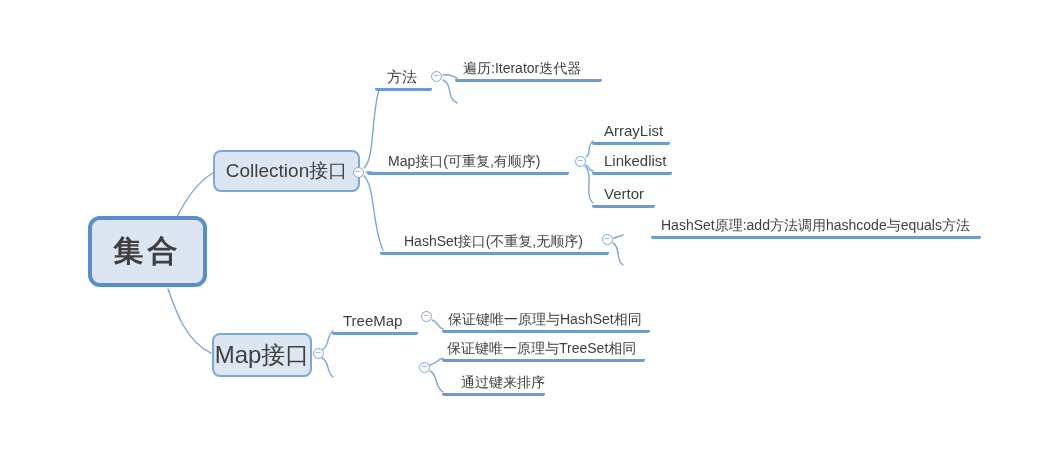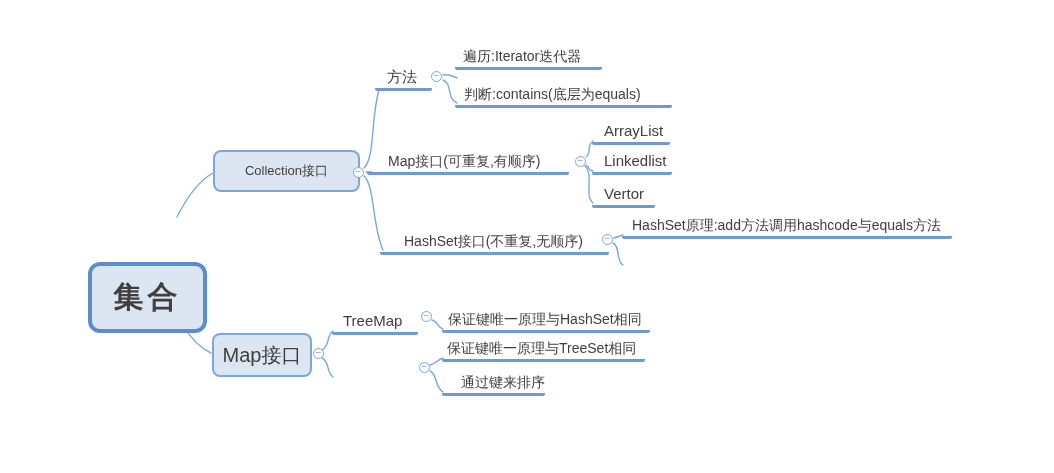--- a/index.html
+++ b/index.html
@@ -18,21 +18,21 @@
   .wires{position:absolute;left:0;top:0;width:1054px;height:473px;}
   .wires path{fill:none;stroke:var(--curve);stroke-width:1.4;stroke-linecap:round;}
   .box{
     position:absolute;box-sizing:border-box;background:var(--fill);
     border:2px solid var(--edge);border-radius:8px;
     display:flex;align-items:center;justify-content:center;
     color:var(--text);white-space:nowrap;z-index:2;
   }
   .box.root{
     border:4px solid var(--root-edge);border-radius:12px;
-    font-size:30px;font-weight:bold;letter-spacing:4px;margin-top:46px;
+    font-size:30px;font-weight:bold;letter-spacing:4px;
   }
   .topic{
     position:absolute;box-sizing:content-box;height:21px;line-height:20px;
     border-bottom:3px solid var(--bar);border-radius:2px;
     font-size:14px;white-space:nowrap;color:var(--text);z-index:1;
   }
   .fs15{font-size:15px;}
   .collapse{
     position:absolute;box-sizing:border-box;width:11px;height:11px;
     border:1px solid var(--curve);border-radius:50%;background:#FDFDFE;
@@ -62,55 +62,52 @@
     <path d="M 322,358 C 330,362 326,372 333,377"></path>
     <path d="M 432,320 C 439,322 436,326 443,329"></path>
     <path d="M 430,365 C 437,363 437,360 443,358"></path>
     <path d="M 430,371 C 438,374 434,387 443,392"></path>
   </svg>
 
   <div class="box root" style="left:88px;top:216px;width:119px;height:71px;">
     <span>集合</span>
   </div>
 
-  <div class="box" style="left:213px;top:150px;width:147px;height:42px;font-size:13px;">
+  <div class="box" style="left:213px;top:150px;width:147px;height:42px;font-size:19px;">
     <span>Collection接口</span>
   </div>
 
-  <div class="box" style="left:212px;top:333px;width:100px;height:44px;font-size:20px;">
+  <div class="box" style="left:212px;top:333px;width:100px;height:44px;font-size:24px;">
     <span>Map接口</span>
   </div>
 
   <div class="topic fs15" style="left:375px;top:67px;width:45px;padding-left:12px;">
     <span>方法</span>
   </div>
-  <div class="topic" style="left:455px;top:46px;width:139px;padding-left:8px;">
+  <div class="topic" style="left:455px;top:58px;width:139px;padding-left:8px;">
     <span>遍历:Iterator迭代器</span>
-  </div>
-  <div class="topic" style="left:455px;top:84px;width:208px;padding-left:9px;">
-    <span>判断:contains(底层为equals)</span>
   </div>
 
   <div class="topic" style="left:367px;top:151px;width:181px;padding-left:21px;">
     <span>Map接口(可重复,有顺序)</span>
   </div>
   <div class="topic fs15" style="left:592px;top:121px;width:66px;padding-left:12px;">
     <span>ArrayList</span>
   </div>
   <div class="topic fs15" style="left:592px;top:151px;width:68px;padding-left:12px;">
     <span>Linkedlist</span>
   </div>
   <div class="topic fs15" style="left:592px;top:184px;width:51px;padding-left:12px;">
     <span>Vertor</span>
   </div>
 
   <div class="topic" style="left:380px;top:231px;width:205px;padding-left:24px;">
     <span>HashSet接口(不重复,无顺序)</span>
   </div>
-  <div class="topic" style="left:622px;top:215px;width:320px;padding-left:10px;">
+  <div class="topic" style="left:651px;top:215px;width:320px;padding-left:10px;">
     <span>HashSet原理:add方法调用hashcode与equals方法</span>
   </div>
 
   <div class="topic fs15" style="left:332px;top:311px;width:75px;padding-left:11px;">
     <span>TreeMap</span>
   </div>
   <div class="topic" style="left:442px;top:309px;width:202px;padding-left:6px;">
     <span>保证键唯一原理与HashSet相同</span>
   </div>
 

